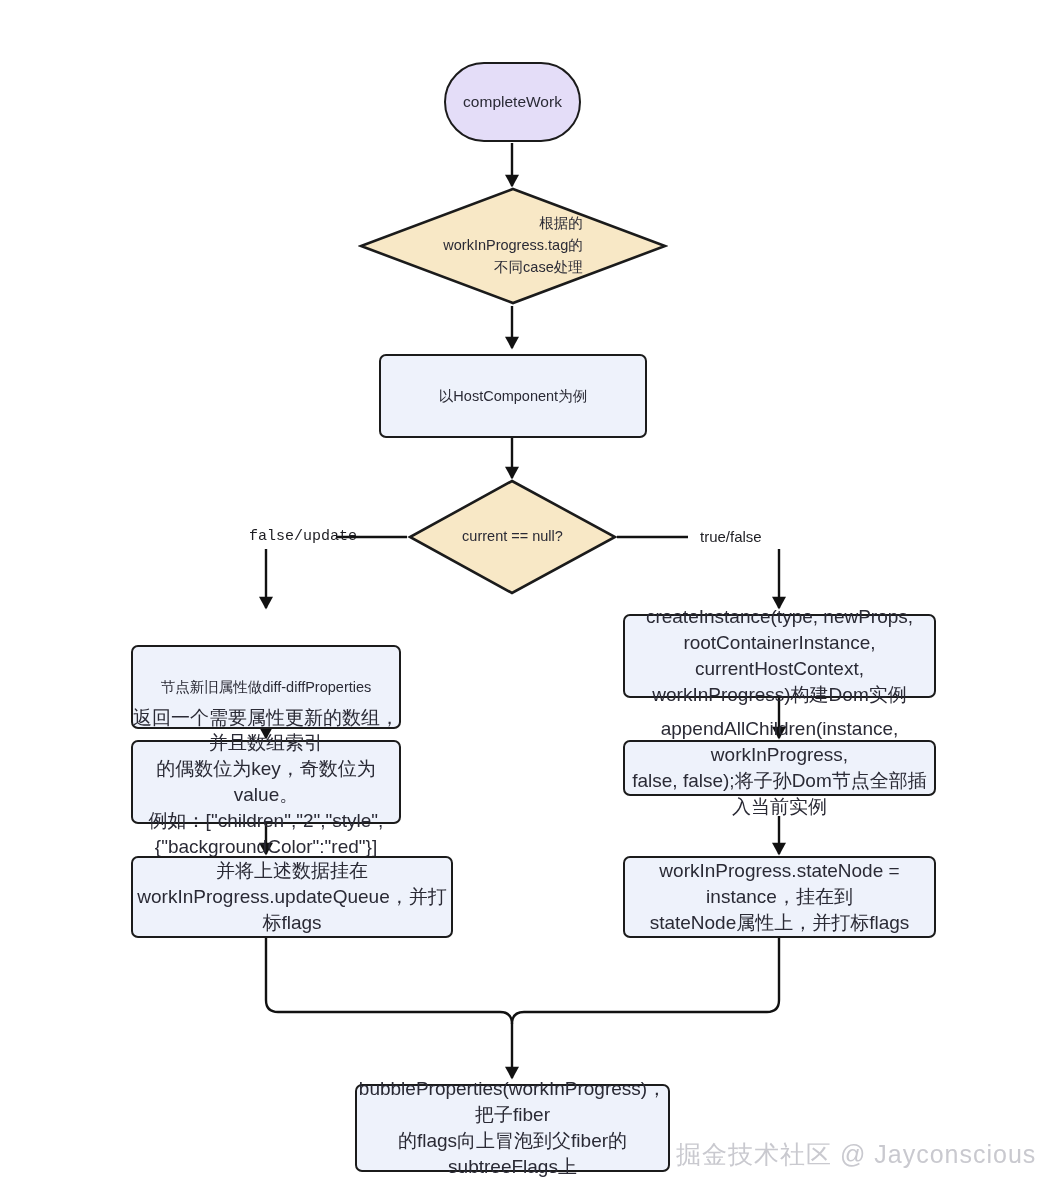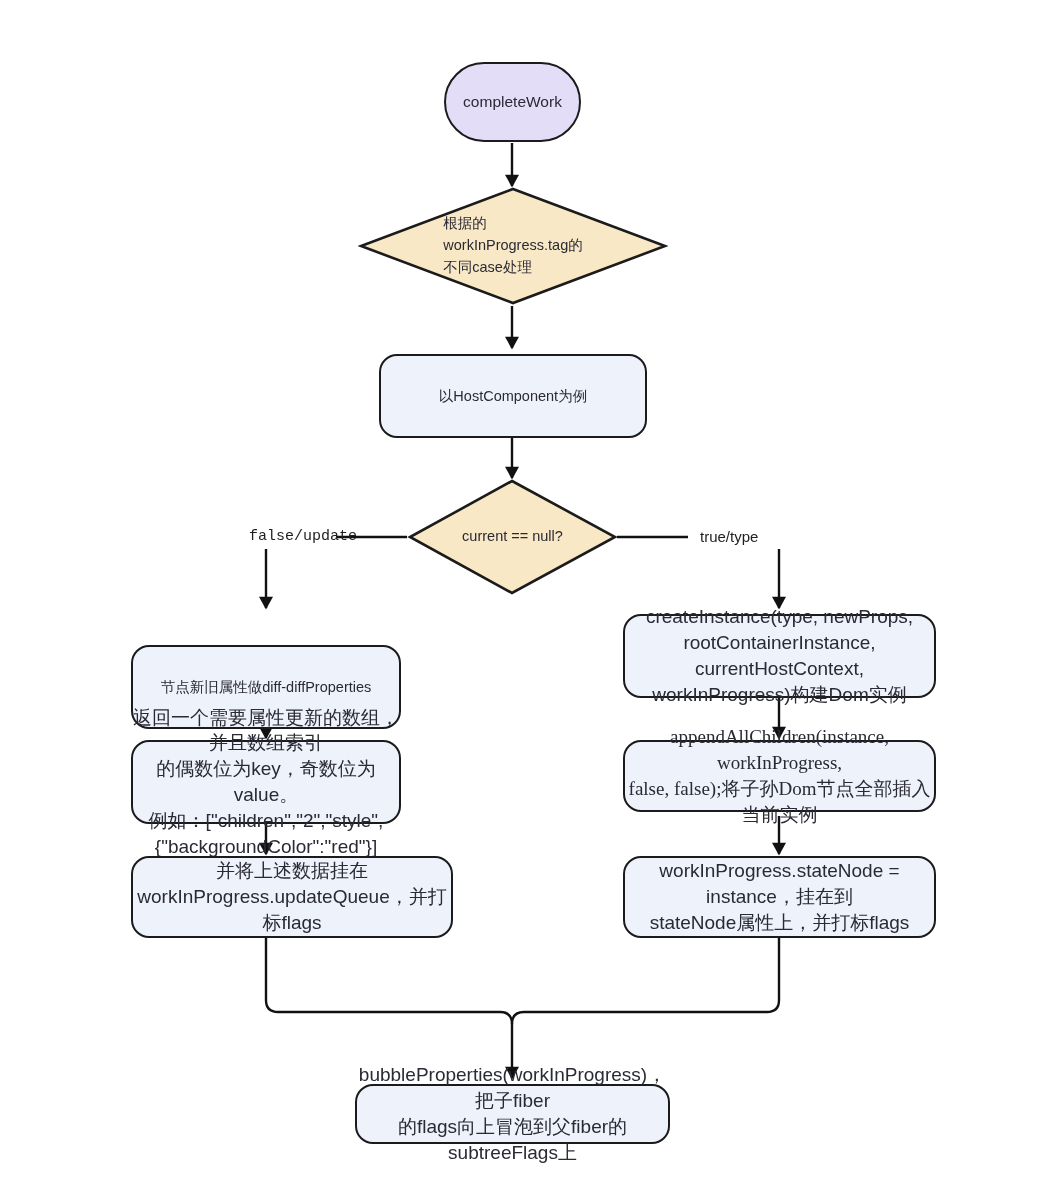--- a/index.html
+++ b/index.html
@@ -39,21 +39,21 @@
   }
   .node-start {
     background: #e4ddf8;
     border: 2.2px solid #1b1b1b;
     border-radius: 44px;
     font-size: 15.5px;
   }
   .node-box {
     background: #eef2fb;
     border: 2.2px solid #1b1b1b;
-    border-radius: 18px;
+    border-radius: 7px;
     font-size: 14.5px;
   }
   .node-box.small {
     font-size: 19px;
     line-height: 1.36;
   }
   .diamond-wrap {
     position: absolute;
     z-index: 2;
   }
@@ -64,21 +64,21 @@
   }
   .diamond-label {
     position: absolute;
     left: 0;
     top: 0;
     width: 100%;
     height: 100%;
     display: flex;
     align-items: center;
     justify-content: center;
-    text-align: left;
+    text-align: right;
     color: #2a2a35;
     line-height: 1.5;
     white-space: pre-line;
     font-size: 14.5px;
   }
   .edge-label {
     position: absolute;
     font-size: 15px;
     color: #1d1d22;
     z-index: 3;
@@ -144,39 +144,40 @@
   <div class="node node-box" style="left:379px; top:354px; width:268px; height:84px;">以HostComponent为例</div>
 
   <div class="diamond-wrap" style="left:407px; top:478px; width:211px; height:118px;">
     <svg width="211" height="118" viewBox="0 0 211 118">
       <polygon points="105,3 208,59 105,115 3,59" fill="#f8e8c6" stroke="#1b1b1b" stroke-width="2.6" stroke-linejoin="miter"></polygon>
     </svg>
     <div class="diamond-label">current == null?</div>
   </div>
 
   <div class="edge-label" style="left:249px; top:528px;font-family:Liberation Mono, monospace;">false/update</div>
-  <div class="edge-label" style="left:700px; top:528px;">true/type</div>
+  <div class="edge-label" style="left:700px; top:528px;">true/false</div>
 
   <div class="node node-box" style="left:131px; top:645px; width:270px; height:84px;">节点新旧属性做diff-diffProperties</div>
 
   <div class="node node-box small" style="left:131px; top:740px; width:270px; height:84px;">返回一个需要属性更新的数组，并且数组索引
 的偶数位为key，奇数位为value。
 例如：["children","2","style",
 {"backgroundColor":"red"}]</div>
 
   <div class="node node-box small" style="left:131px; top:856px; width:322px; height:82px;">并将上述数据挂在
 workInProgress.updateQueue，并打标flags</div>
 
   <div class="node node-box small" style="left:623px; top:614px; width:313px; height:84px;">createInstance(type, newProps,
 rootContainerInstance, currentHostContext,
 workInProgress)构建Dom实例</div>
 
-  <div class="node node-box small" style="left:623px; top:740px; width:313px; height:72px;font-family:Liberation Serif, serif;">appendAllChildren(instance, workInProgress,
+  <div class="node node-box small" style="left:623px; top:740px; width:313px; height:56px;">appendAllChildren(instance, workInProgress,
 false, false);将子孙Dom节点全部插入当前实例</div>
 
   <div class="node node-box small" style="left:623px; top:856px; width:313px; height:82px;">workInProgress.stateNode = instance，挂在到
 stateNode属性上，并打标flags</div>
 
-  <div class="node node-box small" style="left:355px; top:1084px; width:315px; height:60px;">bubbleProperties(workInProgress)，把子fiber
+  <div class="node node-box small" style="left:355px; top:1084px; width:315px; height:88px;">bubbleProperties(workInProgress)，把子fiber
 的flags向上冒泡到父fiber的subtreeFlags上</div>
 
+  <div class="watermark" style="left:676px; top:1138px;">掘金技术社区 @ Jayconscious</div>
 
 </div>
 
 </body></html>

